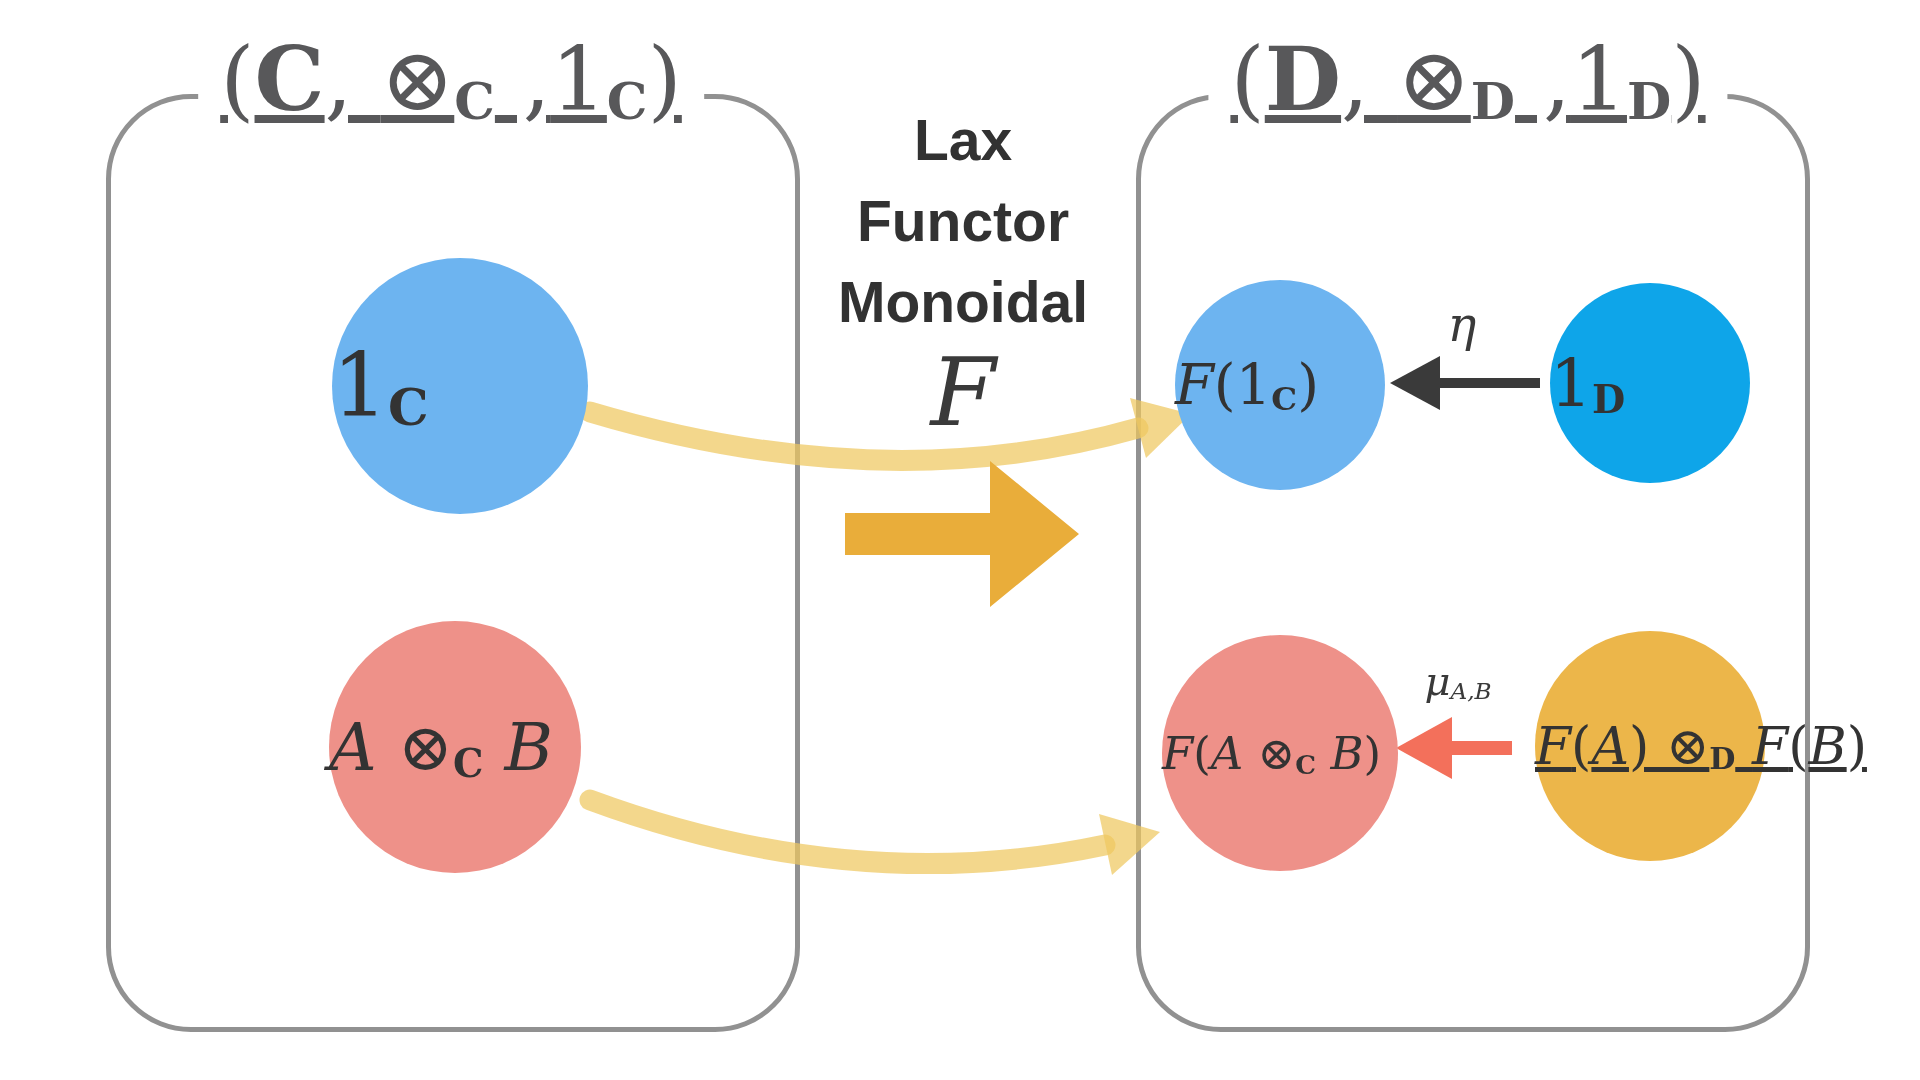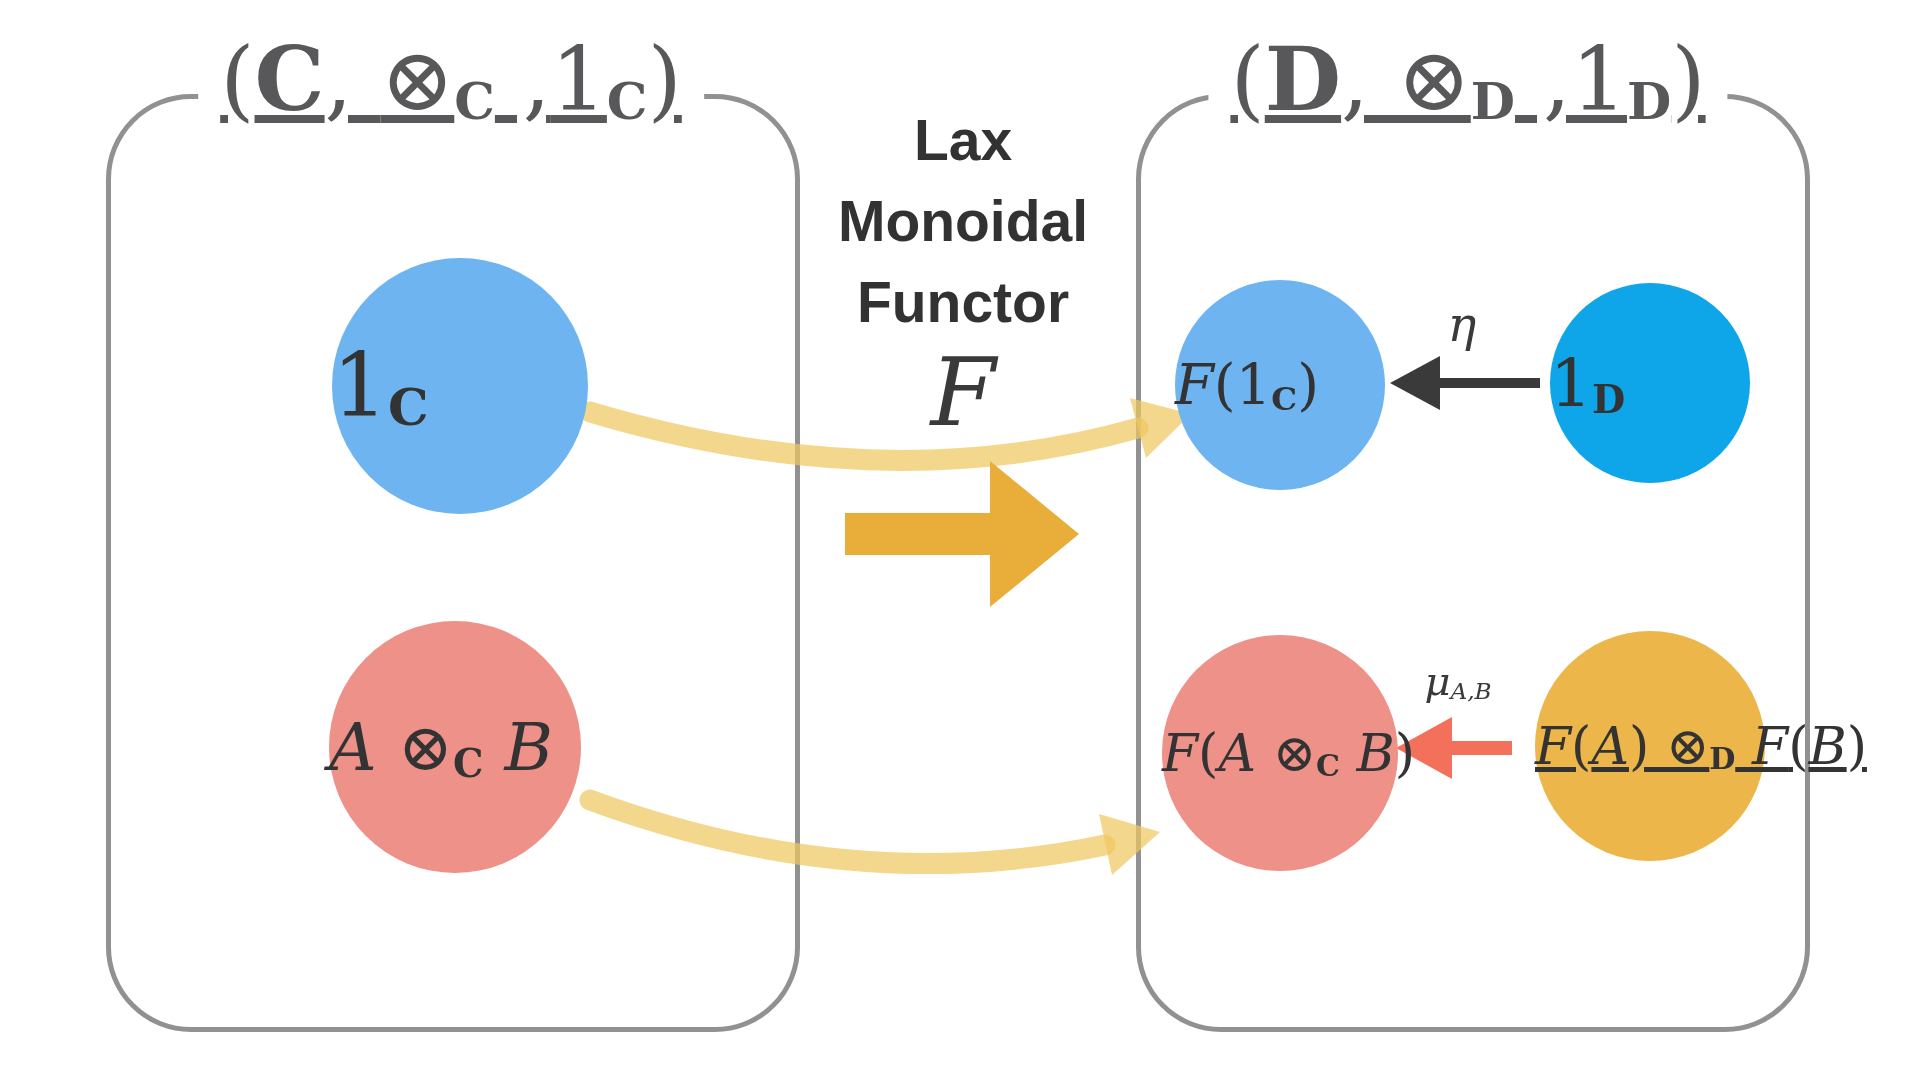--- a/index.html
+++ b/index.html
@@ -29,21 +29,21 @@
   .clabel{white-space:nowrap;color:#333333;text-align:center;}
   .c-unit-c{left:332px;top:258px;width:256px;height:256px;}
   .c-unit-c .clabel{font-size:88px;}
   .c-tensor-c{left:329px;top:621px;width:252px;height:252px;}
   .c-tensor-c .clabel{font-size:66px;}
   .c-f-unit{left:1175px;top:280px;width:210px;height:210px;}
   .c-f-unit .clabel{font-size:56px;}
   .c-unit-d{left:1550px;top:283px;width:200px;height:200px;}
   .c-unit-d .clabel{font-size:66px;}
   .c-f-tensor{left:1162px;top:635px;width:236px;height:236px;}
-  .c-f-tensor .clabel{font-size:52px;}
+  .c-f-tensor .clabel{font-size:45px;}
   .c-tensor-d{left:1535px;top:631px;width:230px;height:230px;}
   .c-tensor-d .clabel{font-size:52px;text-decoration:underline;}
   
   .morph-label{position:absolute;transform:translateX(-50%);z-index:4;
                font-style:italic;color:#3a3a3a;white-space:nowrap;}
   .eta-label{left:1462px;top:296px;font-size:48px;}
   .mu-label{left:1458px;top:658px;font-size:40px;}
   
   .it{font-style:italic;}
   .bd{font-weight:700;}
@@ -72,22 +72,22 @@
 
     <line x1="1512" y1="748" x2="1450" y2="748" stroke-width="14" stroke="#f3705b"></line>
     <polygon points="1396,748 1452,717 1452,779" fill="#f3705b"></polygon>
   </svg>
 
   <div class="cat-title title-left"><span>(</span><span class="bd">C</span><span>, </span><span>⊗</span><span class="bd sb">C</span><span> ,</span><span>1</span><span class="bd sb">C</span><span>)</span></div>
   <div class="cat-title title-right"><span>(</span><span class="bd">D</span><span>, </span><span>⊗</span><span class="bd sb">D</span><span> ,</span><span>1</span><span class="bd sb">D</span><span>)</span></div>
 
   <div class="mid-text">
     <div>Lax</div>
+    <div>Functor</div>
     <div>Monoidal</div>
-    <div>Functor</div>
   </div>
   <div class="f-symbol"><span class="it">F</span></div>
 
   <div class="circle c-unit-c" style="background-color: rgb(109, 180, 240);">
     <span class="clabel"><span>1</span><span class="bd sb">C</span></span>
   </div>
   <div class="circle c-tensor-c" style="background-color: rgb(238, 145, 137);">
     <span class="clabel"><span class="it">A</span><span> ⊗</span><span class="bd sb">C</span><span> </span><span class="it">B</span></span>
   </div>
 

